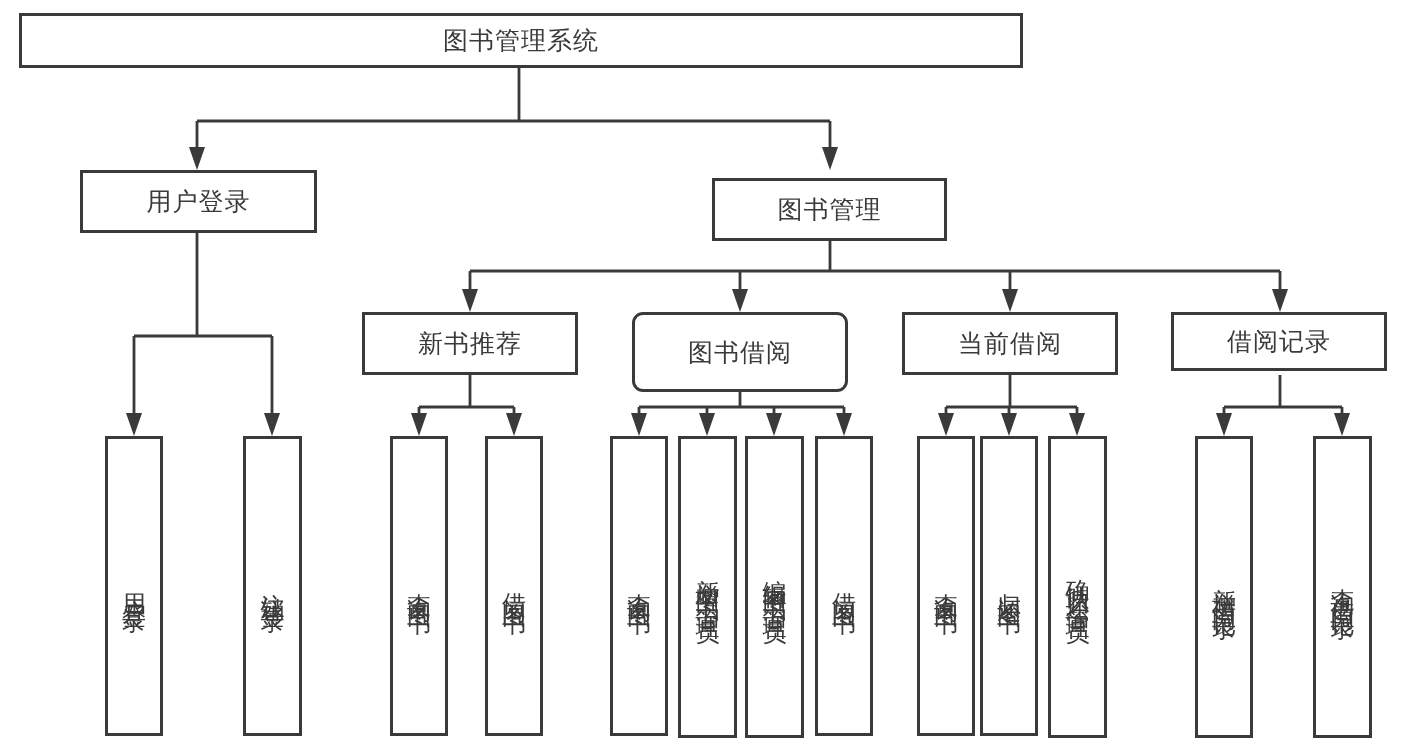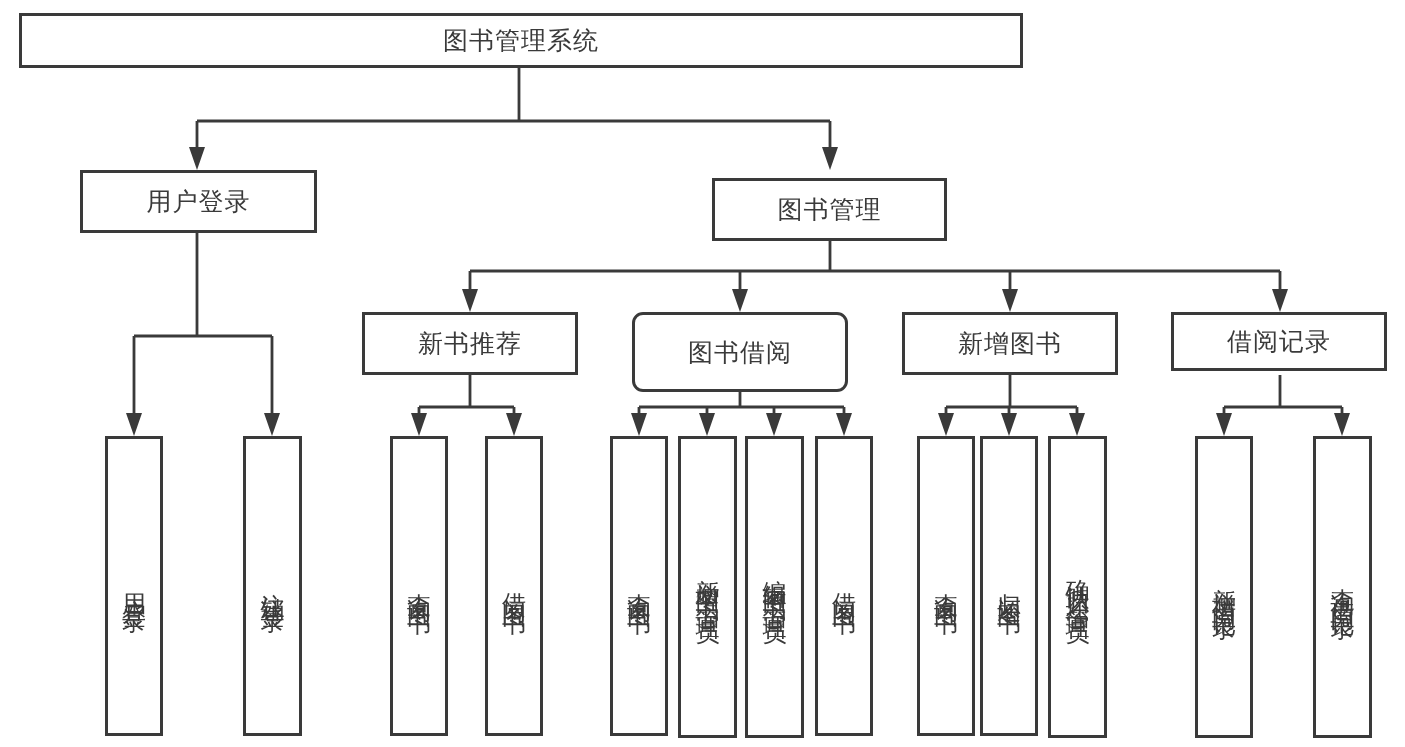--- a/index.html
+++ b/index.html
@@ -132,21 +132,21 @@
     <span class="lbl">图书管理</span>
   </div>
 
   <div class="node" style="left:362px; top:312px; width:216px; height:63px;">
     <span class="lbl">新书推荐</span>
   </div>
   <div class="node" style="left:632px; top:312px; width:216px; height:80px;border-radius:11px;">
     <span class="lbl">图书借阅</span>
   </div>
   <div class="node" style="left:902px; top:312px; width:216px; height:63px;">
-    <span class="lbl">新增图书</span>
+    <span class="lbl">当前借阅</span>
   </div>
   <div class="node" style="left:1171px; top:312px; width:216px; height:59px;">
     <span class="lbl">借阅记录</span>
   </div>
 
   <div class="node vert" style="left:105px; top:436px; width:58px; height:300px;">
     <span class="lbl">用户登录</span>
   </div>
   <div class="node vert" style="left:243px; top:436px; width:59px; height:300px;">
     <span class="lbl">注销登录</span>

